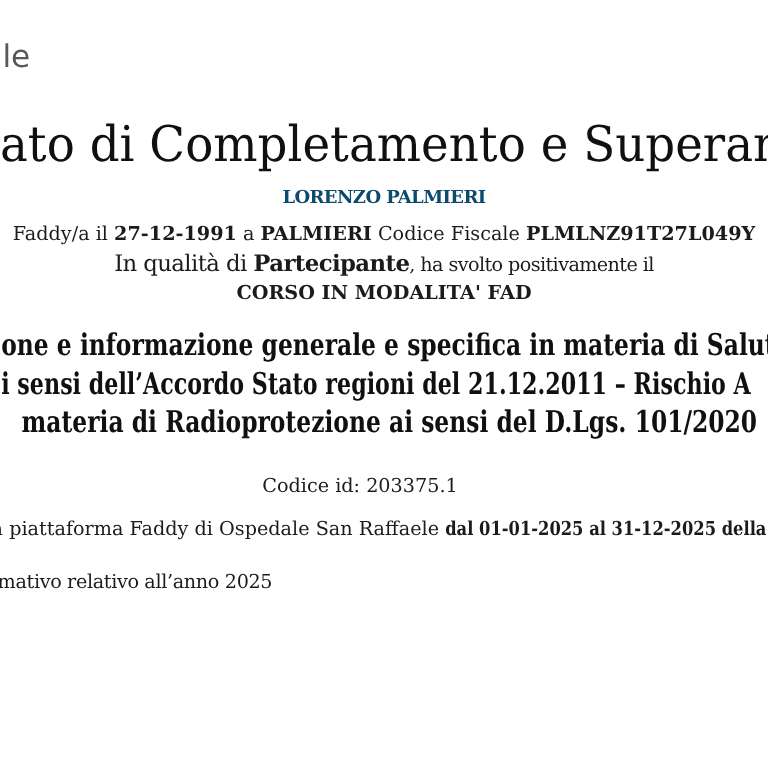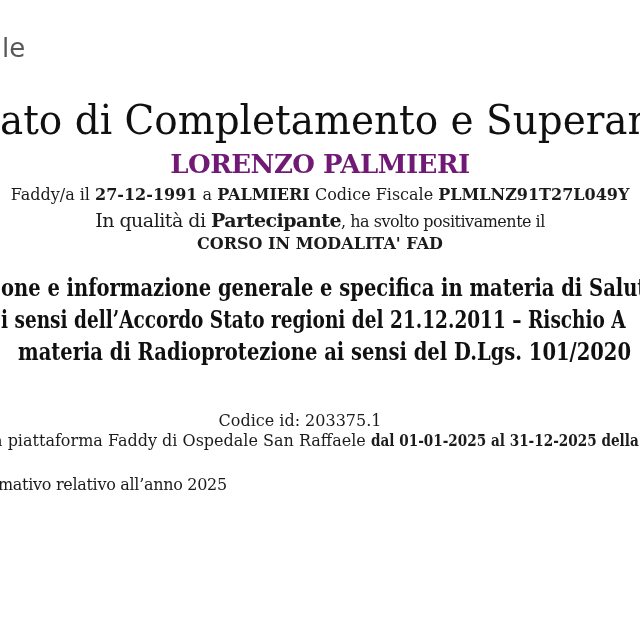--- a/index.html
+++ b/index.html
@@ -14,21 +14,21 @@
     left:2px;top:35px;
     font-family:"DejaVu Sans",sans-serif;
     font-size:26px;line-height:26px;color:#58585a;font-weight:400;
   }
   .title{
     left:0;top:97px;font-size:41px;line-height:46px;color:#101010;
     transform:scaleX(0.95);transform-origin:left center;
   }
   .name{
     left:0;top:150px;width:640px;text-align:center;
-    font-size:26px;line-height:28px;font-weight:bold;letter-spacing:-0.5px;color:#701a75;
+    font-size:15px;line-height:28px;font-weight:bold;letter-spacing:-0.5px;color:#0c4a6e;
   }
   .birth{
     left:0;top:185px;width:640px;text-align:center;
     font-size:16px;line-height:20px;
   }
   .role{
     left:0;top:207px;width:640px;text-align:center;
     font-size:19px;line-height:26px;letter-spacing:-0.5px;
   }
   .role .small{font-size:16px;}
@@ -37,21 +37,21 @@
     font-size:16px;line-height:20px;font-weight:bold;
   }
   .big{
     font-size:25px;line-height:32px;font-weight:bold;color:#101010;
     transform-origin:left center;
   }
   .big1{left:1px;top:272px;transform:scaleX(0.78);}
   .big2{left:1px;top:304px;transform:scaleX(0.74);}
   .big3{left:18px;top:336px;transform:scaleX(0.78);}
   .codice{
-    left:0;top:412px;width:600px;text-align:center;
+    left:0;top:396px;width:600px;text-align:center;
     font-size:16px;line-height:18px;
   }
   .platform{
     left:-7px;top:431px;font-size:16px;line-height:20px;
   }
   .platform .bold-part{
     font-weight:bold;display:inline-block;
     transform:scaleX(0.85);transform-origin:left center;
   }
   .year{

